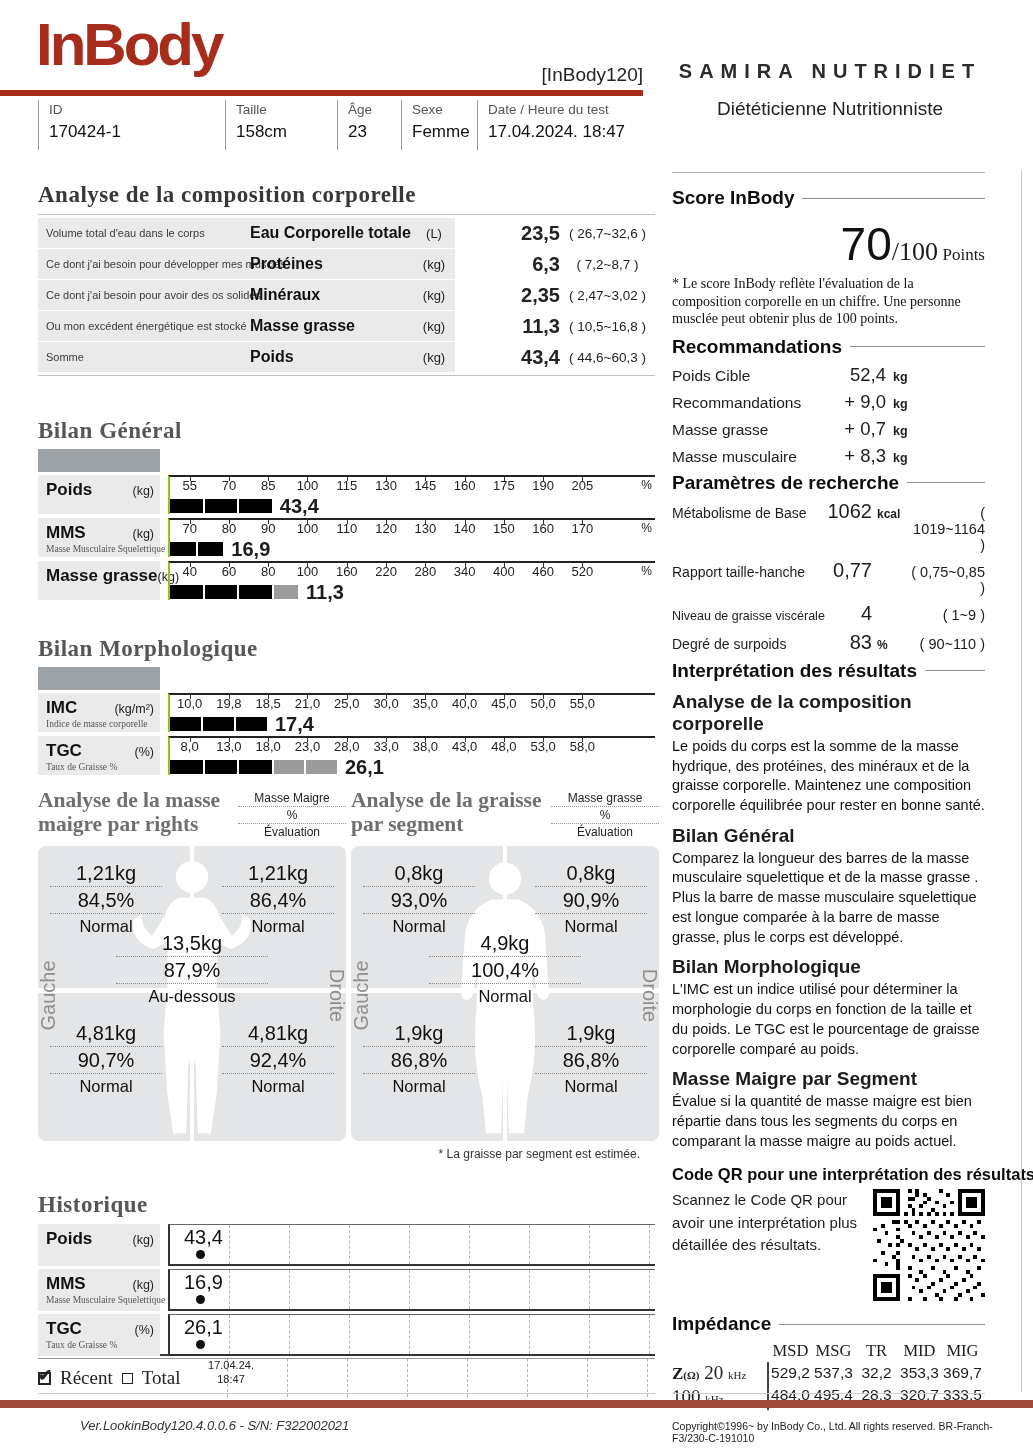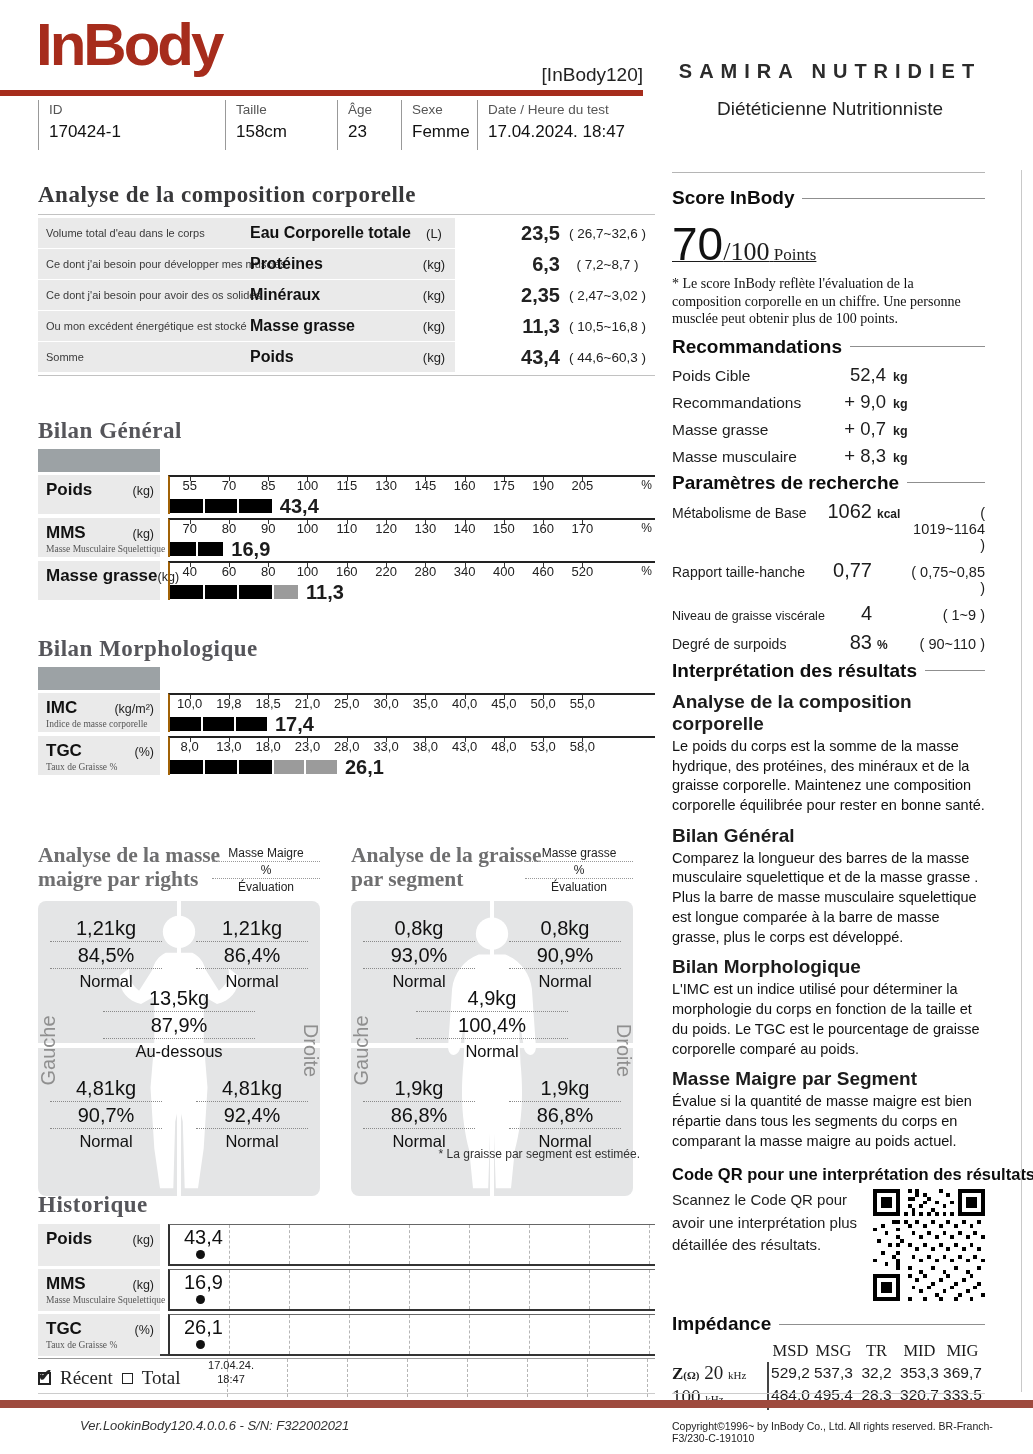--- a/index.html
+++ b/index.html
@@ -51,34 +51,34 @@
   .bnd{color:#fff;font-weight:bold;font-size:15px;text-align:center;line-height:23px;}
   .b-inf{width:19%;background:var(--band-light);}
   .b-norm{width:14%;background:var(--band-mid);}
   .b-sup{flex:1;background:var(--band-light);}
   .chrow{display:flex;margin-bottom:4px;}
   .chlabel{width:122px;background:var(--cell);padding:5px 6px 3px 8px;}
   .chlabel .l1{display:flex;justify-content:space-between;align-items:baseline;}
   .chlabel .nm{font-size:17px;font-weight:bold;color:#111;white-space:nowrap;}
   .chlabel .un{font-size:12.5px;color:#222;}
   .chlabel .sb{font-family:"Liberation Serif",serif;font-size:9.5px;color:#555;margin-top:1px;white-space:nowrap;}
-  .charea{width:487px;margin-left:8px;border-left:2px solid #a16207;border-top:2px solid #222;padding-top:1px;}
+  .charea{width:487px;margin-left:8px;border-left:2px solid #84cc16;border-top:2px solid #222;padding-top:1px;}
   .ticks{display:flex;height:18px;font-size:13px;color:#222;}
   .ticks .t{width:8.1%;text-align:center;position:relative;}
   .ticks .t::before{content:"";position:absolute;top:-1px;left:50%;width:1px;height:4px;background:#333;}
   .ticks .pc{flex:1;text-align:right;padding-right:3px;font-size:12px;}
   .barline{display:flex;align-items:center;height:17px;margin-top:1px;}
   .bar{height:14px;display:flex;gap:2px;}
   .bar .seg{flex:1;background:#000;}
   .bar.over .seg{background:#9B9B9B;}
   .bar.over{margin-left:2px;}
   .bval{font-size:20px;font-weight:bold;margin-left:8px;line-height:14px;}
 
   
-  .segblock{position:absolute;top:843px;width:282px;}
+  .segblock{position:absolute;top:788px;width:308px;}
   .segblock.leanpos{left:38px;} .segblock.fatpos{left:351px;}
   .seg-title{font-family:"Liberation Serif",serif;font-weight:bold;font-size:21.5px;color:#6F6F70;line-height:1.12;width:200px;}
   .seg-legend{position:absolute;right:0;top:2px;width:108px;text-align:center;font-size:12px;color:#222;}
   .seg-legend .lg{padding:1px 0;border-bottom:1px dotted #999;}
   .seg-legend .lg:last-child{border-bottom:none;}
   .seg-panel{position:relative;margin-top:10px;height:295px;background:var(--panel);border-radius:8px;overflow:hidden;}
   .cross-h{position:absolute;left:0;right:0;top:142px;height:5px;background:#fff;}
   .cross-v{position:absolute;top:0;bottom:0;left:calc(50% - 2px);width:4px;background:#fff;}
   .bodysvg{position:absolute;left:50%;top:8px;transform:translateX(-50%);}
   .qd{position:absolute;text-align:center;}
@@ -108,21 +108,21 @@
   .cb .ck{position:absolute;left:-2px;top:-9px;font-size:17px;font-weight:bold;color:#222;}
   .cb.small{width:11px;height:11px;border-width:1.5px;}
   .hf-plot{width:487px;margin-left:8px;position:relative;}
   .hf-date{position:absolute;left:0;top:0;width:60px;text-align:center;font-size:11px;line-height:1.25;color:#222;margin-left:33px;}
 
   
   .rcol{position:absolute;left:672px;top:172px;width:313px;}
   .rule{height:1px;background:#b5b5b5;}
   .sechead{display:flex;align-items:center;font-size:19px;font-weight:bold;color:#0d0d0d;white-space:nowrap;}
   .sechead::after{content:"";flex:1;height:1px;background:#8f8f8f;margin-left:8px;}
-  .score-line{text-align:left;margin:8px 0 0 0;text-decoration:underline;}
+  .score-line{text-align:right;margin:8px 0 0 0;}
   .score-val{font-size:46px;color:#111;}
   .score-den{font-family:"Liberation Serif",serif;font-size:26px;}
   .score-pts{font-family:"Liberation Serif",serif;font-size:17px;}
   .score-note{font-family:"Liberation Serif",serif;font-size:14px;line-height:1.26;margin:4px 0 8px 0;color:#111;}
   .rrow{display:flex;align-items:baseline;margin:5px 0;}
   .rlabel{width:152px;font-size:15.5px;}
   .rval{width:62px;text-align:right;font-size:18.5px;}
   .runit{font-size:12.5px;font-weight:bold;margin-left:7px;}
   .prow{display:flex;align-items:baseline;margin:6px 0;}
   .plabel{width:138px;font-size:14px;white-space:nowrap;}

